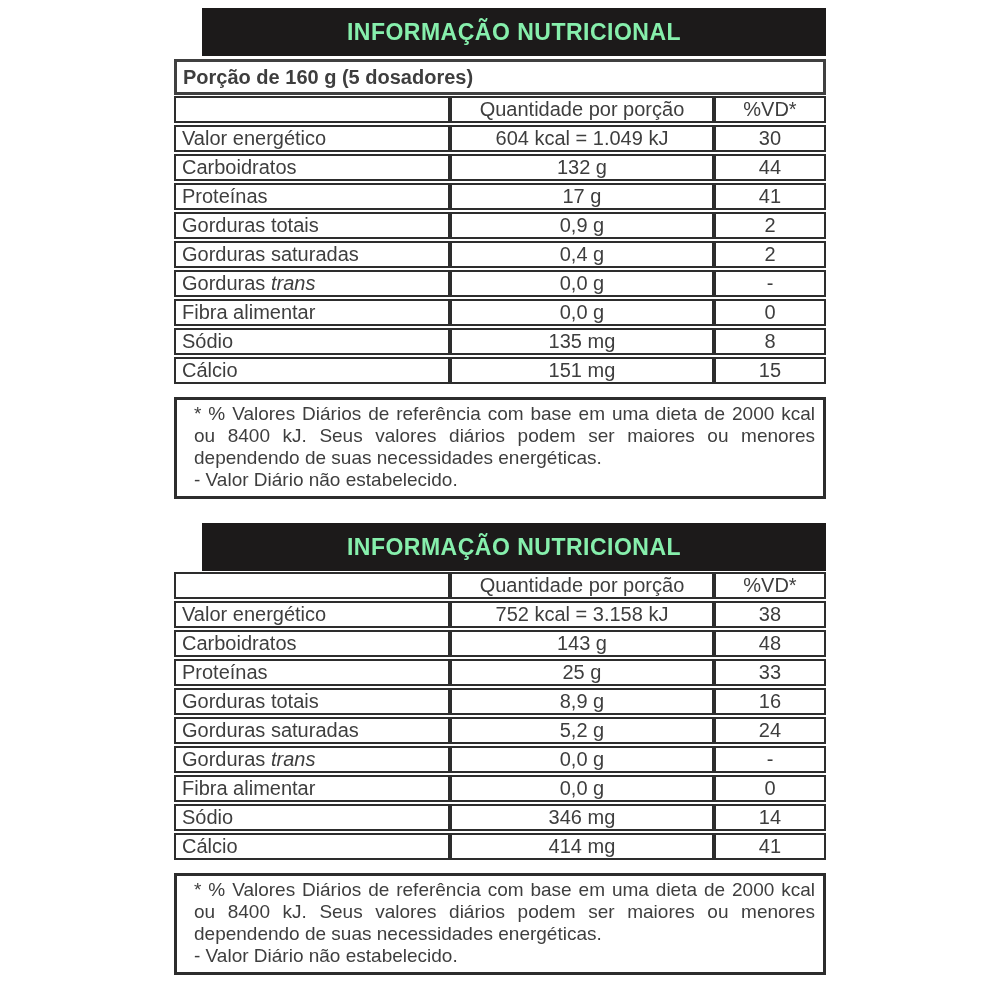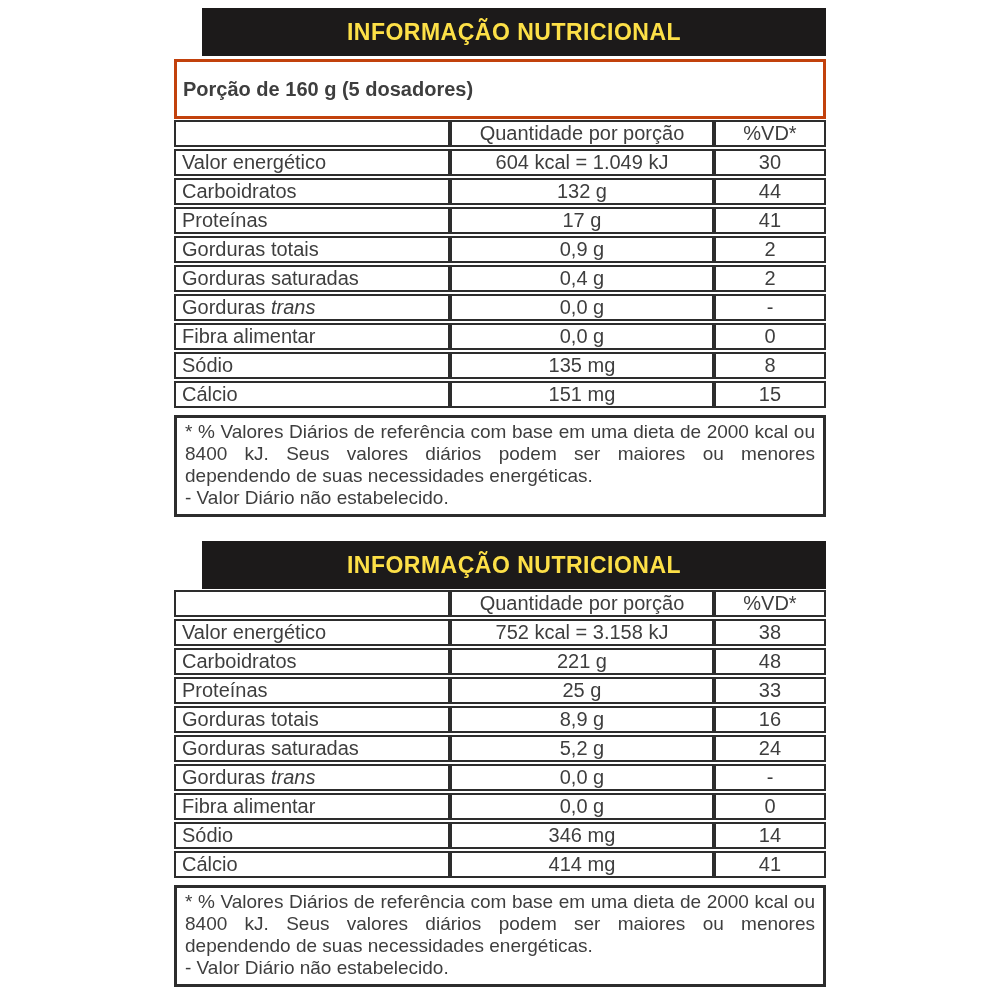--- a/index.html
+++ b/index.html
@@ -13,32 +13,32 @@
     -webkit-font-smoothing: antialiased;
   }
   .wrap {
     width: 652px;
     margin: 8px 0 0 174px;
   }
   .card { margin-bottom: 24px; }
 
   .title-bar {
     background: #1c1a1a;
-    color: #fde047;
+    color: #86efac;
     text-align: center;
     font-weight: bold;
     font-size: 23px;
     letter-spacing: 0.5px;
     padding: 11px 0 10px 0;
     margin-left: 28px;
   }
   .portion {
-    border: 3px solid #c2410c;
+    border: 3px solid #404040;
     margin-top: 3px;
-    padding: 14px 6px;
+    padding: 2px 6px;
     font-weight: bold;
     font-size: 20px;
     line-height: 26px;
   }
   table.nutri {
     width: 100%;
     table-layout: fixed;
     border-collapse: separate;
     border-spacing: 0 2px;
     margin-top: -1px;
@@ -53,22 +53,22 @@
     white-space: nowrap;
   }
   .c1 { width: 43%; text-align: left; }
   .c2 { width: 41%; text-align: center; }
   .c3 { width: 16%; text-align: center; }
   th.c2, th.c3 { font-weight: bold; }
   td.c1 i { font-style: italic; }
 
   .footnote {
     border: 3px solid #2d2d2d;
-    margin-top: 5px;
-    padding: 3px 8px 5px 8px;
+    margin-top: 11px;
+    padding: 3px 8px 5px 17px;
     font-size: 19px;
     line-height: 22px;
   }
   .footnote p { margin: 0; }
   .footnote p.main { text-align: justify; }
 </style>
 </head>
 <body>
 
 <div class="wrap">
@@ -149,21 +149,21 @@
         </tr>
       </thead>
       <tbody>
           <tr>
             <td class="c1">Valor energético</td>
             <td class="c2">752 kcal = 3.158 kJ</td>
             <td class="c3">38</td>
           </tr>
           <tr>
             <td class="c1">Carboidratos</td>
-            <td class="c2">221 g</td>
+            <td class="c2">143 g</td>
             <td class="c3">48</td>
           </tr>
           <tr>
             <td class="c1">Proteínas</td>
             <td class="c2">25 g</td>
             <td class="c3">33</td>
           </tr>
           <tr>
             <td class="c1">Gorduras totais</td>
             <td class="c2">8,9 g</td>

